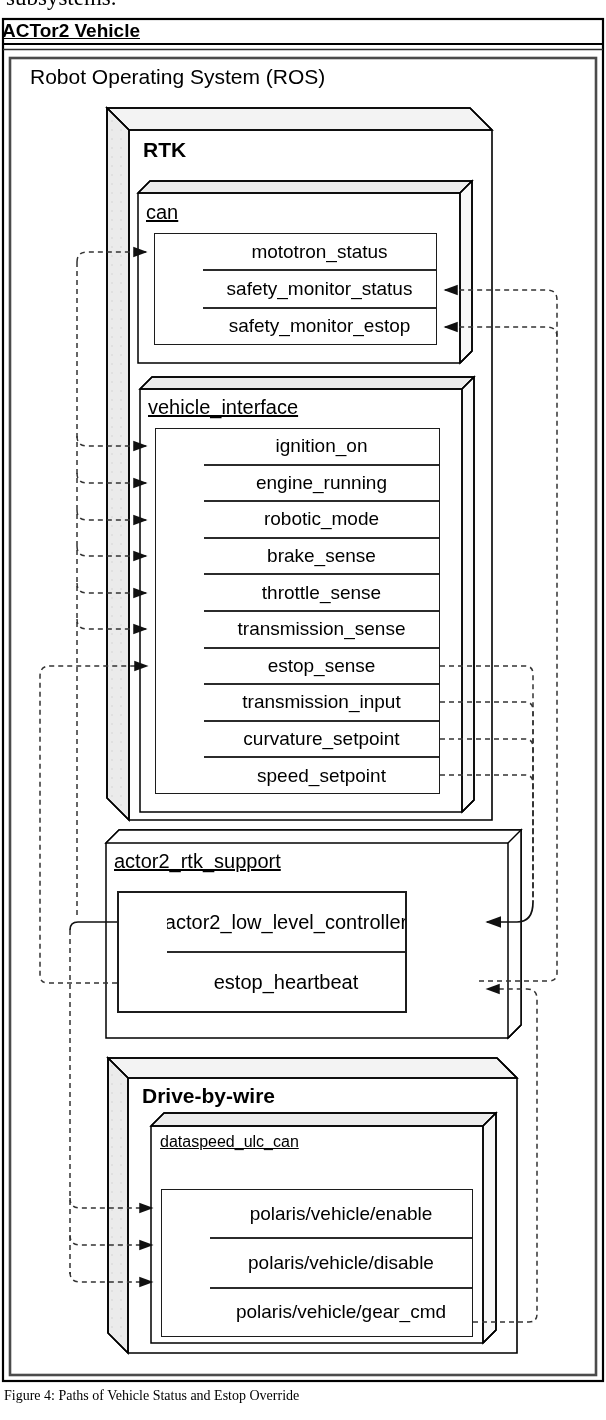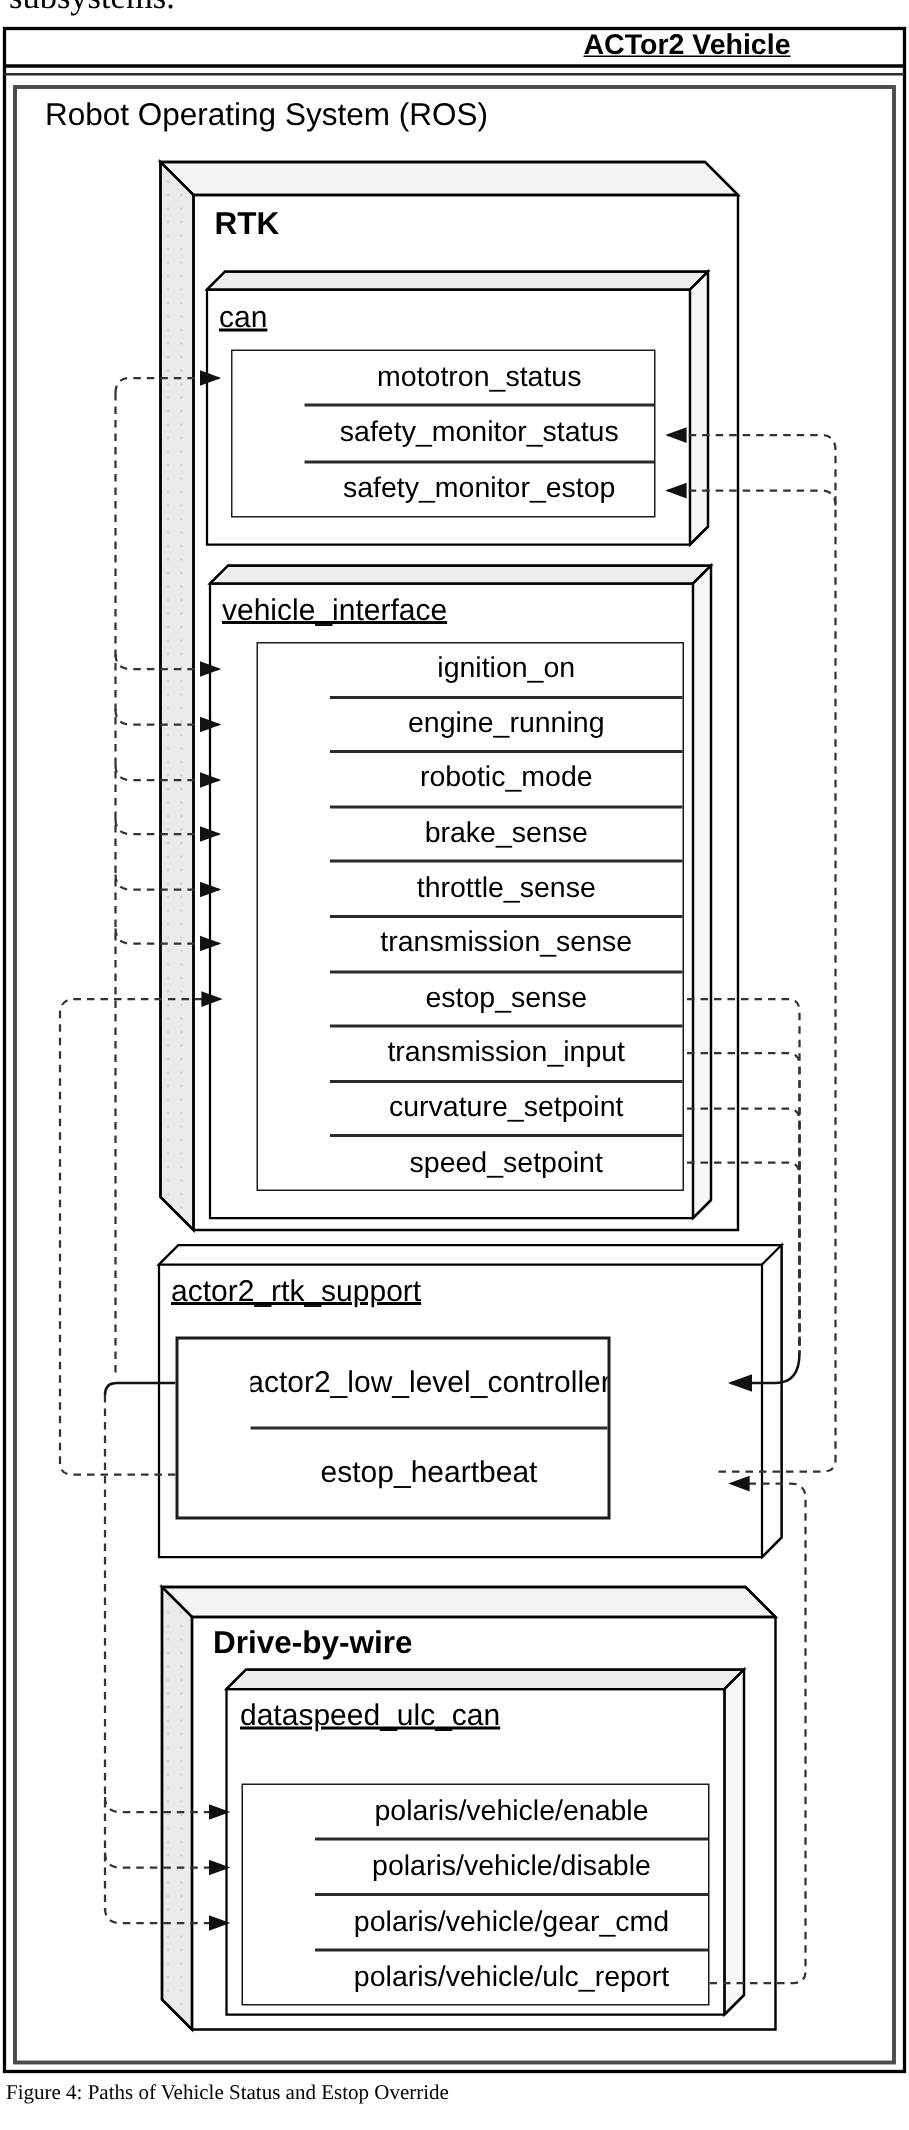--- a/index.html
+++ b/index.html
@@ -11,21 +11,21 @@
   .lbl{white-space:nowrap;}
   .under{text-decoration:underline;}
   .bold{font-weight:bold;}
   .rows{position:absolute;display:flex;flex-direction:column;background:#fff;
         border:1.6px solid #1c1c1c;box-sizing:border-box;padding-left:48px;}
   .rows .row{flex:1;display:flex;align-items:center;justify-content:center;
              font-size:19px;white-space:nowrap;overflow:hidden;}
   .rows .row:not(:last-child){border-bottom:2px solid #2b2b2b;}
   .rows.thick{border-width:2.5px;}
   .rows.thick .row{font-size:20px;}
-  #fig-title{left:2px;top:20px;width:525px;text-align:right;font-size:19px;}
+  #fig-title{left:2px;top:20px;width:525px;text-align:left;font-size:19px;}
   #caption{left:4px;top:1388px;font-size:14px;}
   #top-partial{left:6px;top:-15px;font-size:23px;}
 </style>
 </head>
 <body>
 
 <div id="stage">
 
   <svg id="underlay" width="606" height="1420" viewBox="0 0 606 1420">
     <defs>
@@ -149,43 +149,42 @@
   <div class="abs lbl bold" style="left:143px;top:138px;font-size:21px;">RTK</div>
 
   <div class="abs lbl under" style="left:146px;top:201px;font-size:20px;">can</div>
   <div class="rows" style="left:154px;top:233px;width:283px;height:112px;">
       <div class="row">mototron_status</div>
       <div class="row">safety_monitor_status</div>
       <div class="row">safety_monitor_estop</div>
     </div>
 
   <div class="abs lbl under" style="left:148px;top:396px;font-size:20px;">vehicle_interface</div>
-  <div class="rows" style="left:155px;top:428px;width:285px;height:366px;margin-left:16px;">
+  <div class="rows" style="left:155px;top:428px;width:285px;height:366px;">
       <div class="row">ignition_on</div>
       <div class="row">engine_running</div>
       <div class="row">robotic_mode</div>
       <div class="row">brake_sense</div>
       <div class="row">throttle_sense</div>
       <div class="row">transmission_sense</div>
       <div class="row">estop_sense</div>
       <div class="row">transmission_input</div>
       <div class="row">curvature_setpoint</div>
       <div class="row">speed_setpoint</div>
     </div>
 
   <div class="abs lbl under" style="left:114px;top:850px;font-size:20px;">actor2_rtk_support</div>
   <div class="rows thick" style="left:117px;top:891px;width:290px;height:122px;">
       <div class="row">actor2_low_level_controller</div>
       <div class="row">estop_heartbeat</div>
     </div>
 
   <div class="abs lbl bold" style="left:142px;top:1084px;font-size:21px;">Drive-by-wire</div>
 
-  <div class="abs lbl under" style="left:160px;top:1133px;font-size:20px;">dataspeed_ulc_can</div>
+  <div class="abs lbl under" style="left:160px;top:1133px;font-size:16px;">dataspeed_ulc_can</div>
   <div class="rows" style="left:161px;top:1189px;width:312px;height:148px;">
       <div class="row">polaris/vehicle/enable</div>
       <div class="row">polaris/vehicle/disable</div>
       <div class="row">polaris/vehicle/gear_cmd</div>
-      <div class="row">polaris/vehicle/ulc_report</div>
     </div>
 
   <div class="abs serif lbl" id="caption">Figure 4: Paths of Vehicle Status and Estop Override</div>
 </div>
 
 </body></html>

